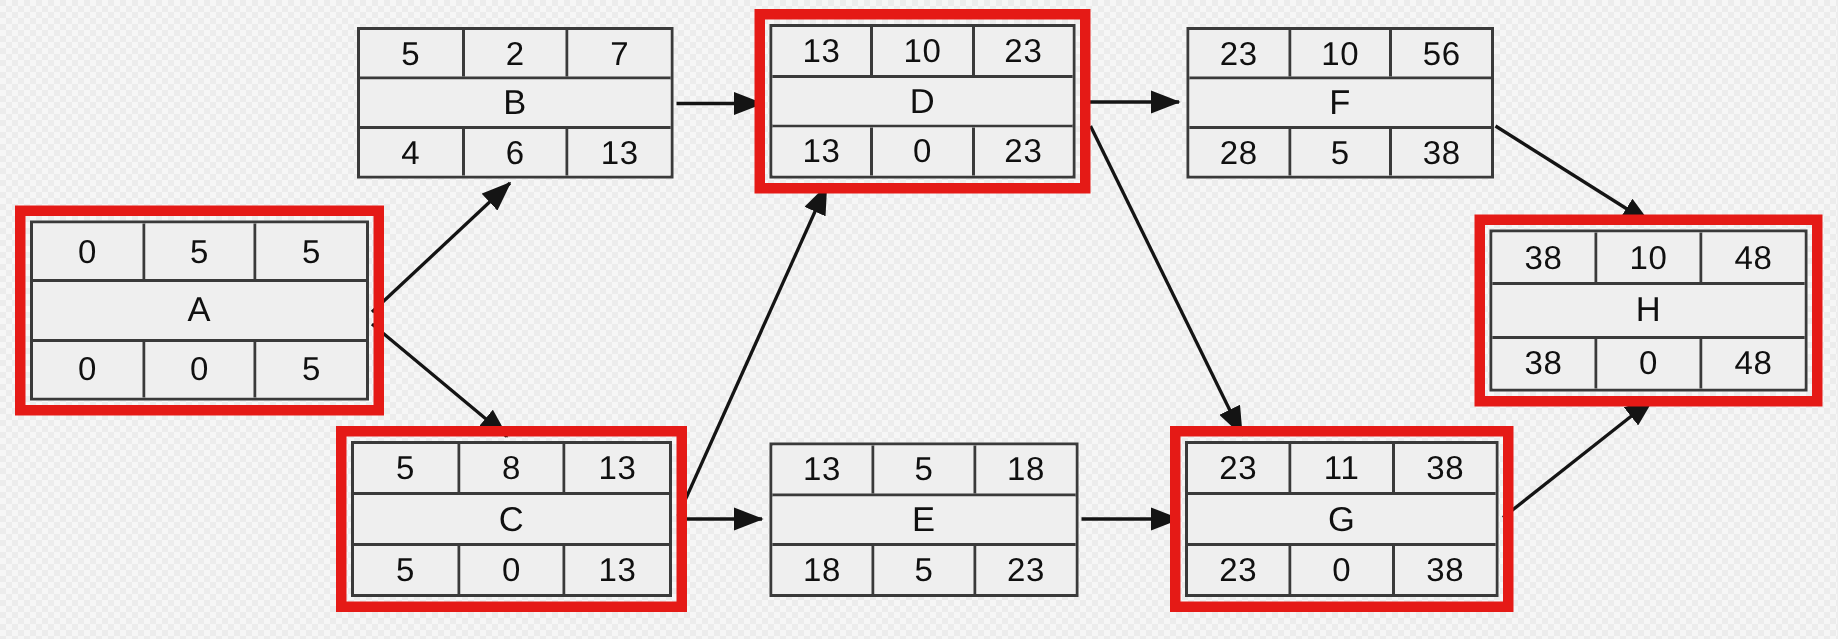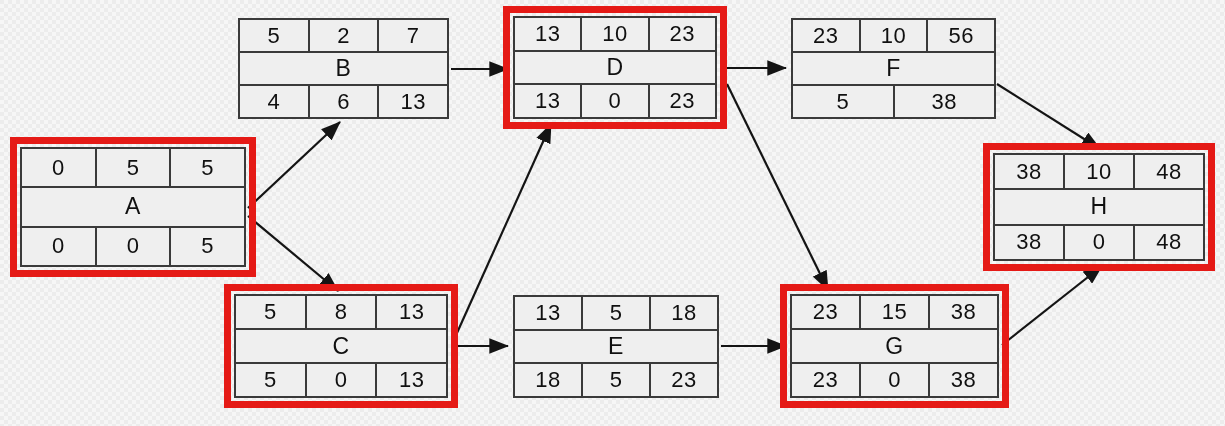--- a/index.html
+++ b/index.html
@@ -180,28 +180,29 @@
       <div class="node" style="left: 791px; top: 18px; width: 205px; height: 101px;">
         <div class="node-row split">
           <div class="cell">23</div>
           <div class="cell">10</div>
           <div class="cell">56</div>
         </div>
         <div class="node-row mid">
           <div class="cell name">F</div>
         </div>
         <div class="node-row split">
+          <div class="cell">28</div>
           <div class="cell">5</div>
           <div class="cell">38</div>
         </div>
       </div>
       <div class="node critical" style="left: 790px; top: 294px; width: 209px; height: 104px;">
         <div class="node-row split">
           <div class="cell">23</div>
-          <div class="cell">15</div>
+          <div class="cell">11</div>
           <div class="cell">38</div>
         </div>
         <div class="node-row mid">
           <div class="cell name">G</div>
         </div>
         <div class="node-row split">
           <div class="cell">23</div>
           <div class="cell">0</div>
           <div class="cell">38</div>
         </div>

